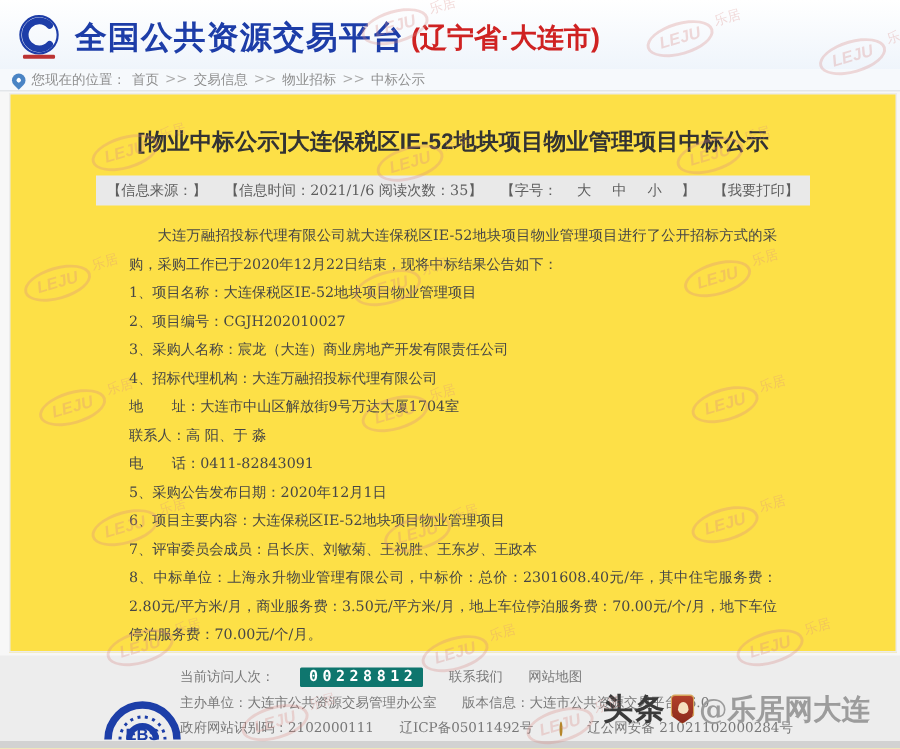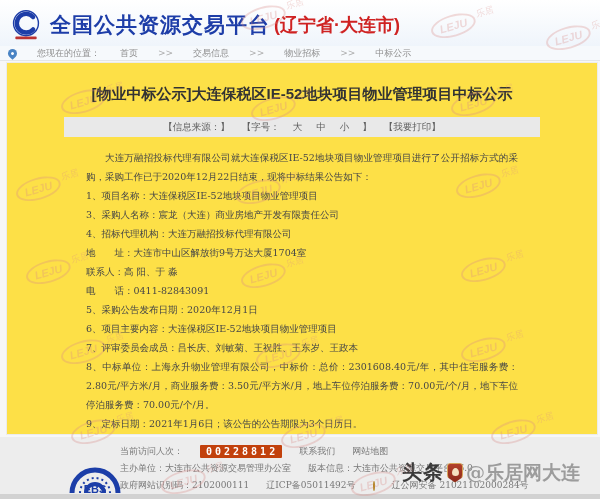--- a/index.html
+++ b/index.html
@@ -30,21 +30,21 @@
   .logo { width:32px; height:32px; flex:0 0 auto; }
   .site-title {
     font-size:21px; font-weight:bold; color:#1d3da8;
     margin-left:8px; letter-spacing:1px;
   }
   .site-region { font-size:18px; font-weight:bold; color:#cf2222; margin-left:4px; }
   
   .breadcrumb {
     position:absolute; left:0; top:46px; right:0; height:15px;
     background:#f6f9fc; border-bottom:1px solid #e3e6e9;
-    display:flex; align-items:center; gap:20px;
+    display:flex; align-items:center; gap:4px;
     padding-left:8px; font-size:9px; color:#8f8f8f; z-index:2;
     font-family:"DejaVu Serif", serif;
   }
   .pin {
     width:9px; height:9px; border-radius:50% 50% 50% 0; background:#4a84c4;
     transform:rotate(-45deg); display:inline-block; position:relative;
   }
   .pin::after {
     content:""; position:absolute; left:3px; top:3px; width:3px; height:3px;
     border-radius:50%; background:#fff;
@@ -79,21 +79,21 @@
     position:absolute; left:0; right:0; bottom:0; height:62px;
     background:#ededed; border-bottom:5px solid #d2d2d2; z-index:2;
     font-family:"DejaVu Serif", serif;
   }
   .f-center {
     position:absolute; left:120px; right:150px; top:8px;
     text-align:center; font-size:9px; color:#787878;
   }
   .f-row { margin-bottom:4px; display:flex; justify-content:flex-start; align-items:center; gap:17px; white-space:nowrap; }
   .counter {
-    background:#c2410c; color:#fff; font-family:"DejaVu Sans Mono", monospace;
+    background:#0f766e; color:#fff; font-family:"DejaVu Sans Mono", monospace;
     font-size:10px; font-weight:bold; letter-spacing:3px;
     padding:1px 4px 1px 6px; border-radius:1px;
   }
   .f-link { cursor:pointer; color:#787878; }
   .sec-badge {
     display:inline-block; width:10px; height:10px; border-radius:50%;
     background:radial-gradient(circle at 35% 35%, #ffd76a 0 35%, #d8402a 60%, #9c2a1a 100%);
     border:1px solid #b5862a; vertical-align:-2px;
   }
   .ebs { position:absolute; left:66px; bottom:0; }
@@ -157,31 +157,33 @@
   <span class="crumb-link">物业招标</span>
   <span class="crumb-sep">&gt;&gt;</span>
   <span class="crumb-link">中标公示</span>
 </div>
 
 <div class="panel">
   <h1 class="article-title">[物业中标公示]大连保税区IE-52地块项目物业管理项目中标公示</h1>
 
   <div class="info-bar">
     <span class="info-seg">【信息来源：】</span>
+    <span class="info-seg">【信息时间：2021/1/6 阅读次数：35】</span>
     <span class="info-seg">【字号：</span>
     <span class="info-seg font-size-link">大</span>
     <span class="info-seg font-size-link">中</span>
     <span class="info-seg font-size-link">小</span>
     <span class="info-seg">】</span>
     <span class="info-seg print-link">【我要打印】</span>
   </div>
 
   <div class="article-body">
     <p class="intro">大连万融招投标代理有限公司就大连保税区IE-52地块项目物业管理项目进行了公开招标方式的采购，采购工作已于2020年12月22日结束，现将中标结果公告如下：</p>
     <p>1、项目名称：大连保税区IE-52地块项目物业管理项目</p>
+    <p>2、项目编号：CGJH202010027</p>
     <p>3、采购人名称：宸龙（大连）商业房地产开发有限责任公司</p>
     <p>4、招标代理机构：大连万融招投标代理有限公司</p>
     <p>地　　址：大连市中山区解放街9号万达大厦1704室</p>
     <p>联系人：高 阳、于 淼</p>
     <p>电　　话：0411-82843091</p>
     <p>5、采购公告发布日期：2020年12月1日</p>
     <p>6、项目主要内容：大连保税区IE-52地块项目物业管理项目</p>
     <p>7、评审委员会成员：吕长庆、刘敏菊、王祝胜、王东岁、王政本</p>
     <p>8、中标单位：上海永升物业管理有限公司，中标价：总价：2301608.40元/年，其中住宅服务费：2.80元/平方米/月，商业服务费：3.50元/平方米/月，地上车位停泊服务费：70.00元/个/月，地下车位停泊服务费：70.00元/个/月。</p>
     <p>9、定标日期：2021年1月6日；该公告的公告期限为3个日历日。</p>

